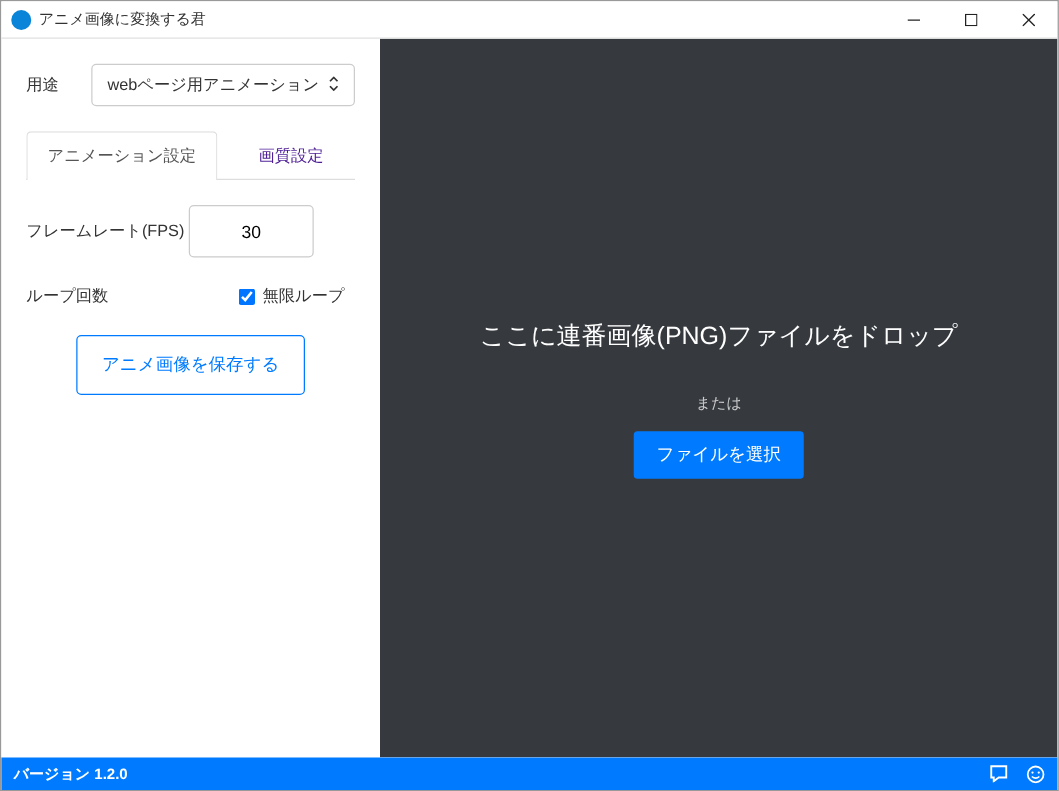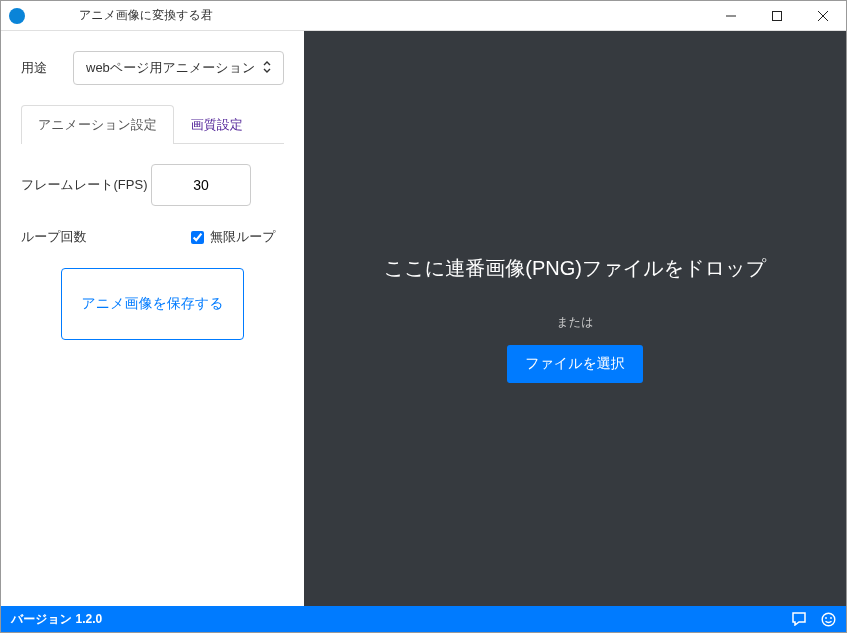--- a/index.html
+++ b/index.html
@@ -1,38 +1,38 @@
 <!DOCTYPE html>
 <html><head>
 <meta charset="utf-8">
 <style>
 * { box-sizing: border-box; margin: 0; padding: 0; }
 body { font-family: "Meiryo", "Hiragino Sans", sans-serif; font-size: 13px; color: #333; background: #fff; width: 847px; height: 633px; overflow: hidden; display: flex; flex-direction: column; border: 1px solid #999; }
-.titlebar { height: 30px; background: #fff; display: flex; align-items: center; padding: 0 0 0 8px; border-bottom: 1px solid #e0e0e0; gap: 48px; }
+.titlebar { height: 30px; background: #fff; display: flex; align-items: center; padding: 0 0 0 8px; border-bottom: 1px solid #e0e0e0; }
 .titlebar .app-icon { width: 16px; height: 16px; background: #0a84d8; border-radius: 50%; margin-right: 6px; display: inline-block; }
 .titlebar .title { font-size: 12px; color: #333; flex: 1; }
 .titlebar .win-controls { display: flex; }
 .titlebar .win-btn { width: 46px; height: 30px; display: flex; align-items: center; justify-content: center; cursor: pointer; }
 .titlebar .win-btn svg { stroke: #222; stroke-width: 1; fill: none; }
 .main { flex: 1; display: flex; overflow: hidden; }
 .left { width: 303px; background: #fff; padding: 20px 20px 0 20px; }
 .row { display: flex; align-items: center; margin-bottom: 20px; }
 .row .label { width: 52px; font-size: 13px; color: #333; }
 .select { flex: 1; border: 1px solid #ccc; border-radius: 4px; height: 34px; display: flex; align-items: center; justify-content: space-between; padding: 0 12px; cursor: pointer; font-size: 13px; }
 .select .caret { font-size: 12px; line-height: 1; }
-.tabs { display: flex; border-bottom: 1px solid #ddd; margin-top: 20px; }
+.tabs { display: flex; border-bottom: 1px solid #ddd; margin-top: 20px; gap: 16px; }
 .tab { padding: 10px 16px; font-size: 13px; cursor: pointer; color: #4c1d95; border: 1px solid transparent; border-bottom: none; border-radius: 4px 4px 0 0; margin-bottom: -1px; }
 .tab.active { border-color: #ddd; background: #fff; color: #555; }
 .tab-body { padding: 20px 0 0 0; }
 .field-row { display: flex; align-items: center; margin-bottom: 22px; }
 .field-row .flabel { width: 130px; font-size: 13px; color: #333; line-height: 1.4; }
 .field-row .finput { width: 100px; height: 42px; border: 1px solid #ccc; border-radius: 4px; text-align: center; font-size: 14px; }
 .field-row .chk { display: flex; align-items: center; margin-left: 40px; }
 .field-row .chk input { margin-right: 6px; }
-.save-btn { margin: 20px auto 0 auto; display: block; border: 1px solid #007bff; color: #007bff; background: #fff; border-radius: 4px; padding: 26px 20px; font-size: 14px; cursor: pointer; }
+.save-btn { margin: 20px auto 0 auto; display: block; border: 1px solid #007bff; color: #007bff; background: #fff; border-radius: 4px; padding: 14px 20px; font-size: 14px; cursor: pointer; }
 .right { flex: 1; background: #363a3f; display: flex; flex-direction: column; align-items: center; justify-content: center; color: #fff; }
 .right .drop-msg { font-size: 20px; margin-bottom: 32px; text-align: right; }
 .right .or { font-size: 12px; margin-bottom: 14px; color: #ccc; }
 .right .select-file { background: #007bff; color: #fff; border: none; border-radius: 3px; padding: 10px 18px; font-size: 14px; cursor: pointer; }
 .statusbar { height: 26px; background: #007bff; color: #fff; display: flex; align-items: center; padding: 0 10px; font-size: 12px; font-weight: bold; }
 .statusbar .version { flex: 1; }
 .statusbar .sicon { margin-left: 14px; cursor: pointer; display: flex; align-items: center; }
 </style>
 </head>
 <body>

